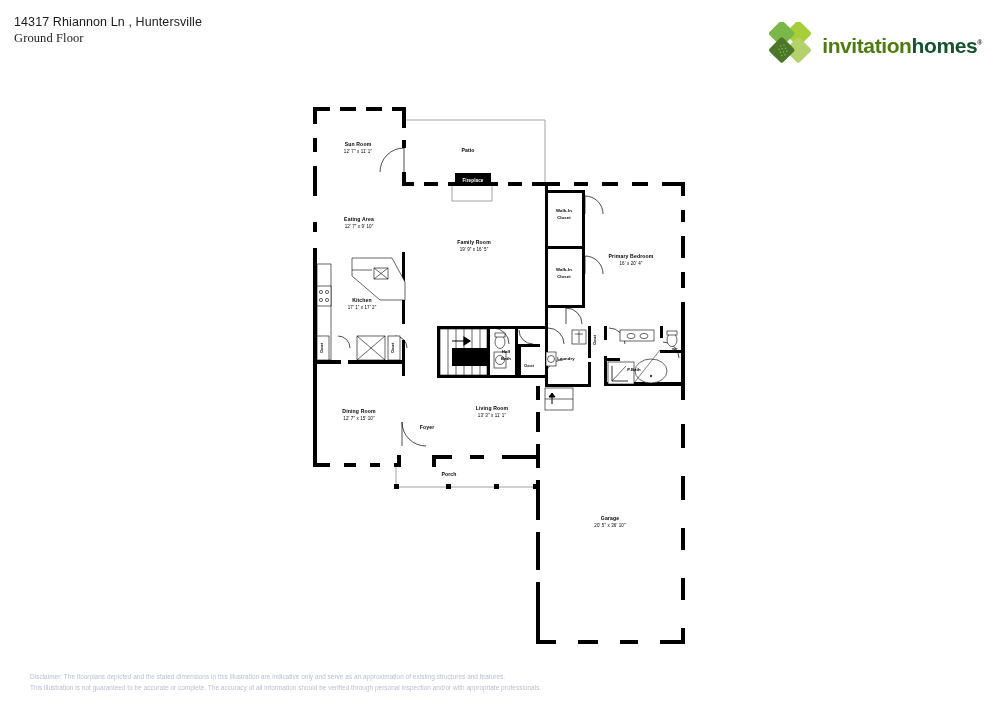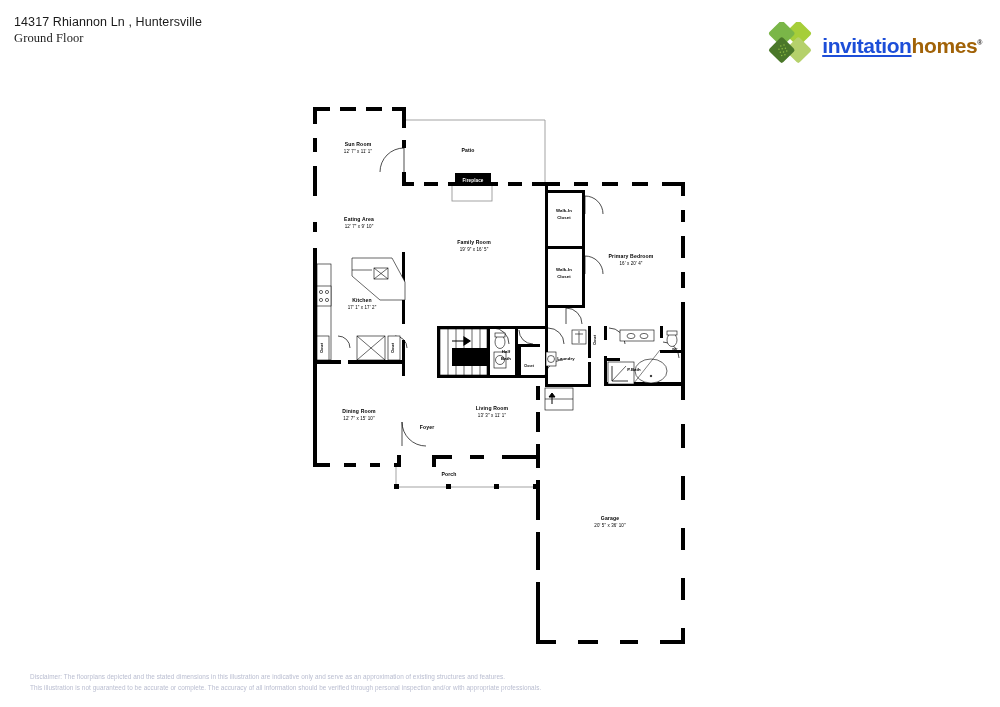--- a/index.html
+++ b/index.html
@@ -11,22 +11,22 @@
     position:relative;
     overflow:hidden;
   }
   .header{position:absolute;left:0;top:0;width:1000px;height:80px;}
   .title-block{position:absolute;left:14px;top:14px;}
   .title-line1{font-size:12.5px;color:#1a1a1a;line-height:16px;letter-spacing:.1px;}
   .title-line2{font-size:12.5px;color:#1a1a1a;line-height:16px;letter-spacing:.1px;font-family:Liberation Serif, serif;}
   .logo{position:absolute;right:18px;top:22px;display:flex;align-items:center;gap:9px;}
   .logo-mark{width:46px;height:46px;display:block;}
   .logo-word{font-size:21px;font-weight:700;letter-spacing:-0.4px;line-height:1;}
-  .logo-word .w1{color:#1d4ed8;text-decoration:underline;}
-  .logo-word .w2{color:#a16207;}
+  .logo-word .w1{color:#4d7c0f;}
+  .logo-word .w2{color:#14532d;}
   .logo-tm{font-size:7px;color:#231f20;vertical-align:super;}
   .plan{position:absolute;left:0;top:80px;width:1000px;height:580px;}
   .footer{position:absolute;left:30px;top:672px;width:940px;}
   .disc{font-size:6.4px;color:#b9bdd0;line-height:10.5px;letter-spacing:.05px;}
   svg{display:block;}
   text{font-family:"Liberation Sans", sans-serif;}
   .rm-name{font-size:5.1px;font-weight:700;fill:#000;text-anchor:middle;letter-spacing:.15px;}
   .rm-dim{font-size:4.5px;fill:#000;text-anchor:middle;letter-spacing:.1px;}
   .rm-small{font-size:4.3px;font-weight:700;fill:#000;text-anchor:middle;letter-spacing:.1px;}
   .rm-tiny{font-size:3.2px;font-weight:700;fill:#000;text-anchor:middle;letter-spacing:.05px;}

